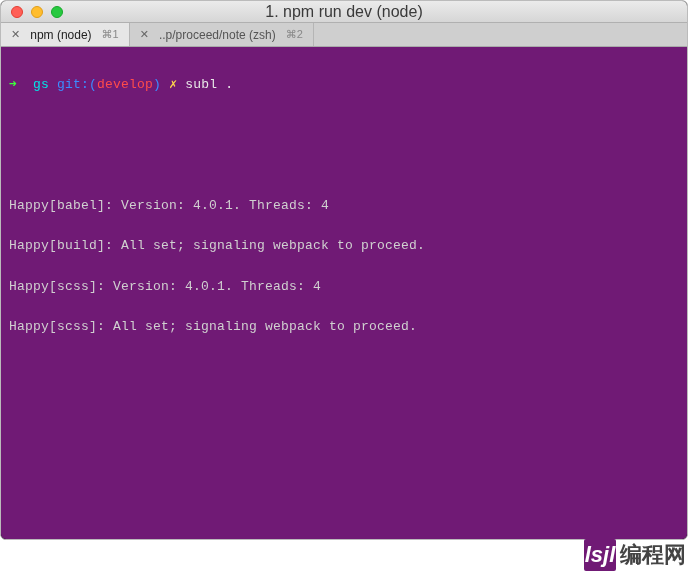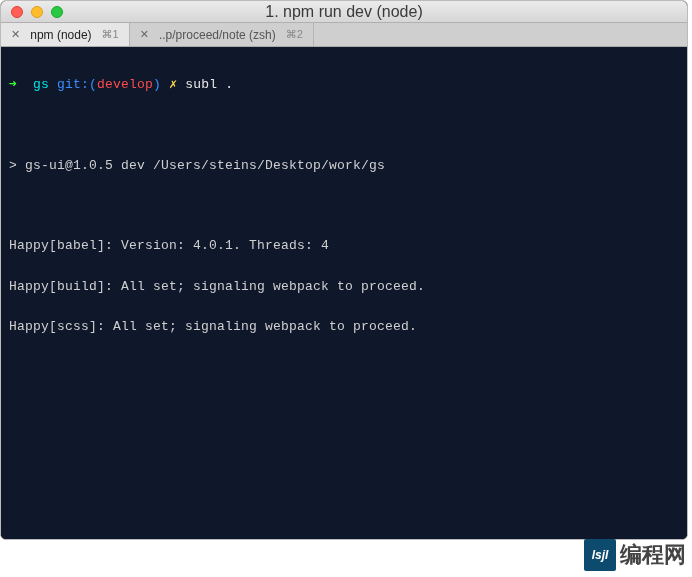--- a/index.html
+++ b/index.html
@@ -75,21 +75,21 @@
     .tab .close-x {
       color: #666;
       font-size: 11px;
     }
     .tab .tab-label { flex: 1; }
     .tab .shortcut {
       color: #888;
       font-size: 11px;
     }
     .terminal {
-      background: #0f172a;
+      background: #701a75;
       color: #ddd;
       padding: 8px 8px;
       height: calc(100% - 46px);
       line-height: 1.55;
       font-size: 13px;
       letter-spacing: 0.2px;
       white-space: pre;
       overflow: hidden;
       position: relative;
     }
@@ -108,29 +108,29 @@
       align-items: center;
       gap: 4px;
       font-family: "Microsoft YaHei", sans-serif;
       font-size: 22px;
       color: #444;
       font-weight: 700;
     }
     .watermark .logo {
       width: 32px;
       height: 32px;
-      background: #0c4a6e;
+      background: #701a75;
       color: #fff;
       display: flex;
       align-items: center;
       justify-content: center;
       font-family: Arial, sans-serif;
       font-style: italic;
       font-weight: 900;
-      font-size: 12px;
+      font-size: 22px;
       border-radius: 2px;
     }
   </style>
 </head>
 <body>
 
 <div class="window">
   <div class="titlebar">
     <div class="traffic-lights">
       <div class="light red"></div>
@@ -149,24 +149,24 @@
     <div class="tab">
       <span class="close-x">✕</span>
       <span class="tab-label">..p/proceed/note (zsh)</span>
       <span class="shortcut">⌘2</span>
     </div>
   </div>
 
   <div class="terminal">
 <div><span class="arrow">➜</span>  <span class="tk-cyan">gs</span> <span class="tk-blue">git:(</span><span class="tk-red">develop</span><span class="tk-blue">)</span> <span class="tk-yellow">✗</span> <span class="tk-white">subl .</span></div>
 <div> </div>
-<div class="tk-grey">&gt; gs-ui@1.0.5 dev /Users/steins/Desktop/work/gs</div>
 <div> </div>
 <div class="tk-grey">Happy[babel]: Version: 4.0.1. Threads: 4</div>
 <div class="tk-grey">Happy[build]: All set; signaling webpack to proceed.</div>
+<div class="tk-grey">Happy[scss]: Version: 4.0.1. Threads: 4</div>
 <div class="tk-grey">Happy[scss]: All set; signaling webpack to proceed.</div>
 
 
 
 
 
   </div>
 </div>
 
 <div class="watermark">

